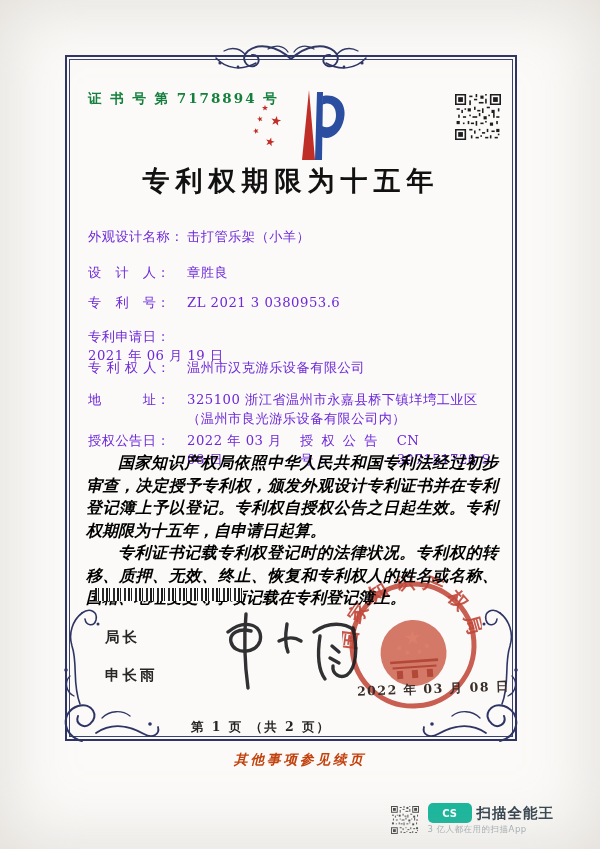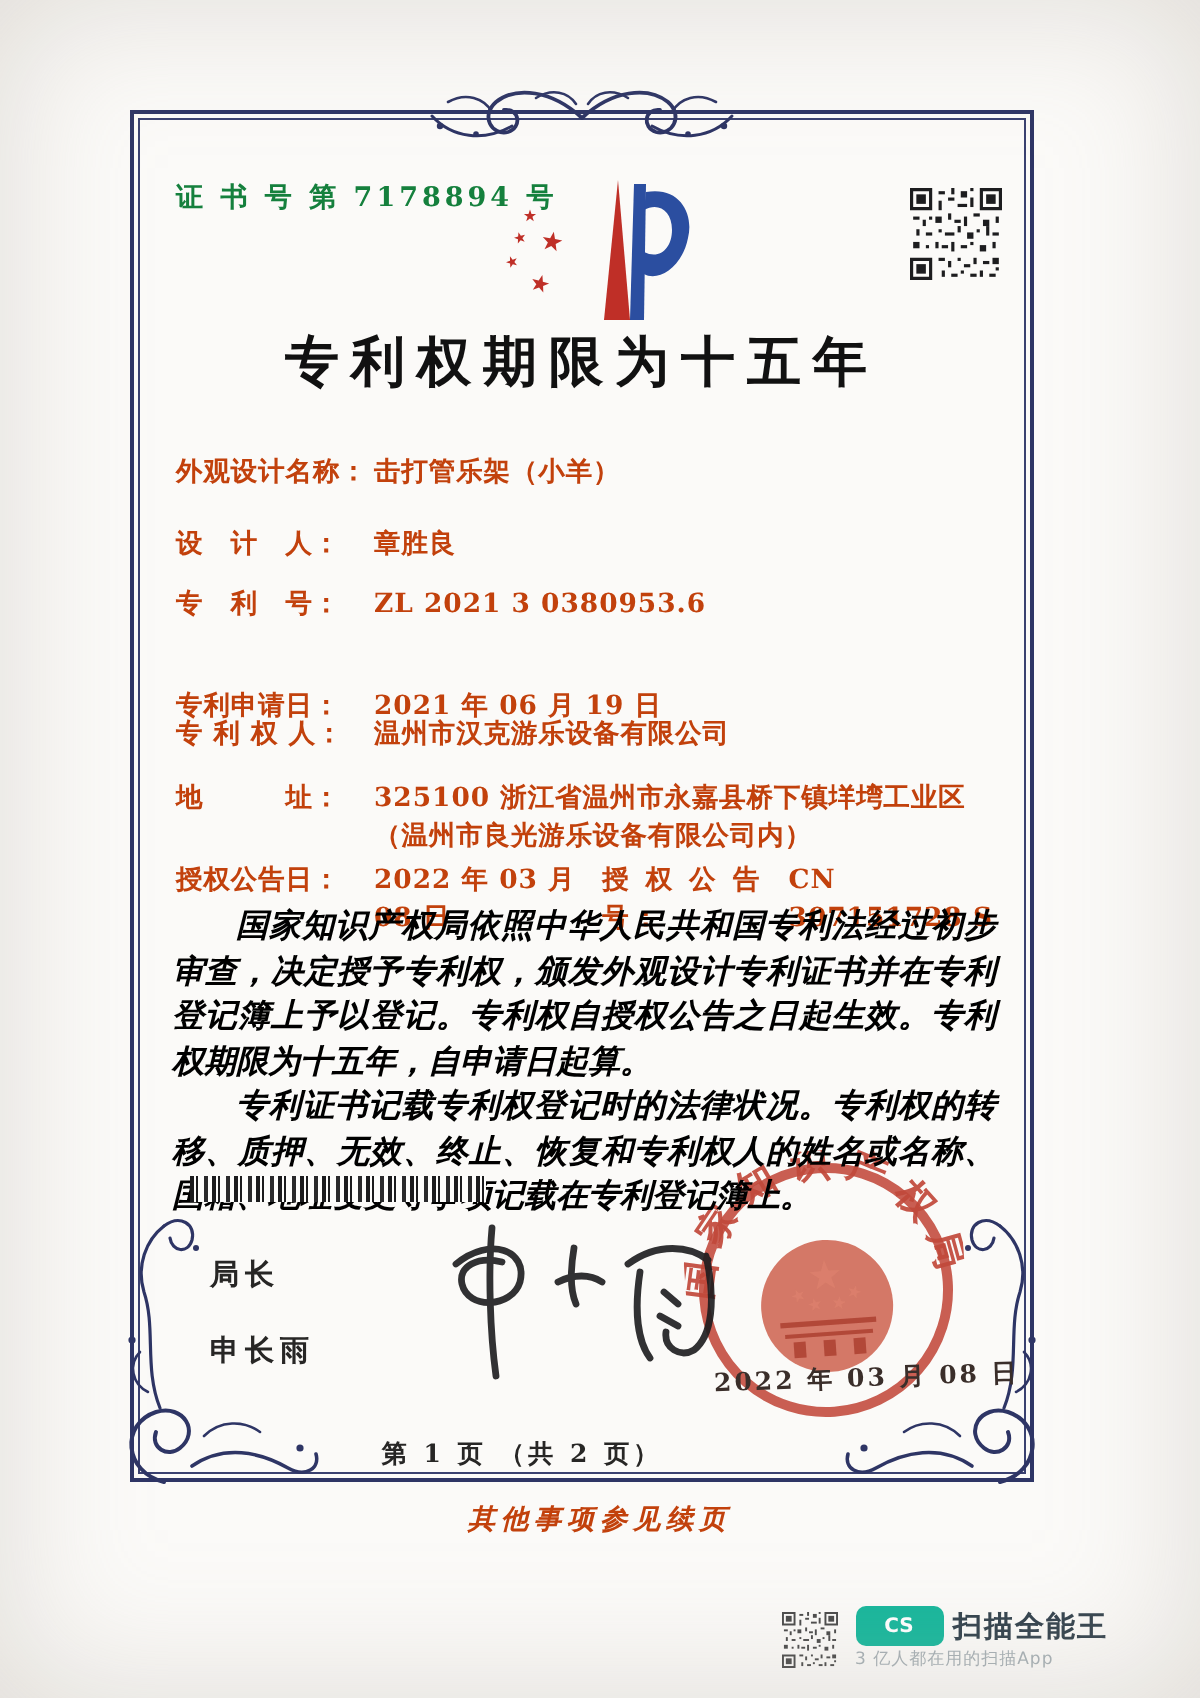--- a/index.html
+++ b/index.html
@@ -18,24 +18,24 @@
   }
   .frame-inner { position:absolute; inset:2px; border:1px solid #3a4170; }
   .ornament { position:absolute; z-index:5; }
   
   .cert-no { position:absolute; left:88px; top:90px; font-size:13.5px; font-weight:700; letter-spacing:2px; color:#15803d; z-index:6;}
   .logo { position:absolute; left:252px; top:86px; width:96px; height:78px; z-index:6;}
   .qr-top { position:absolute; left:455px; top:94px; width:46px; height:46px; z-index:6;}
   .title { position:absolute; left:65px; top:163px; width:452px; text-align:center;
     font-size:27px; font-weight:700; letter-spacing:6px; color:#111; z-index:6;}
   
-  .field-row { position:absolute; left:88px; width:410px; display:flex; font-size:13.2px; font-weight:700; color:#c2410c; letter-spacing:.5px; line-height:19px;}
+  .field-row { position:absolute; left:88px; width:410px; display:flex; font-size:13.2px; font-weight:400; color:#6d28d9; letter-spacing:.5px; line-height:19px;}
   .field-label { width:99px; flex-shrink:0; }
   .field-value { flex:1; }
-  .row1{top:227px;} .row2{top:263px;} .row3{top:293px;} .row4{top:344px;} .row5{top:358px;}
+  .row1{top:227px;} .row2{top:263px;} .row3{top:293px;} .row4{top:327px;flex-direction:column;} .row5{top:358px;}
   .row6{top:390px;} .row6 .field-value{max-width:312px;}
   .row7{top:431px;}
   .row7 .pair2-label{ letter-spacing:2px;}
   
   .paras { position:absolute; left:86px; top:452px; width:412px; font-size:16px; line-height:22.5px;
     font-style:italic; font-weight:600; color:#000000; text-align:justify; }
   .paras p { text-indent:2em; margin:0; }
   
   .barcode { position:absolute; left:95px; top:588px; width:148px; height:13px;
     background:repeating-linear-gradient(90deg,#1c1c1e 0 2px,#fdfdfc 2px 3px,#1c1c1e 3px 4px,#fdfdfc 4px 7px,#2a2a2c 7px 9px,#fdfdfc 9px 11px);

